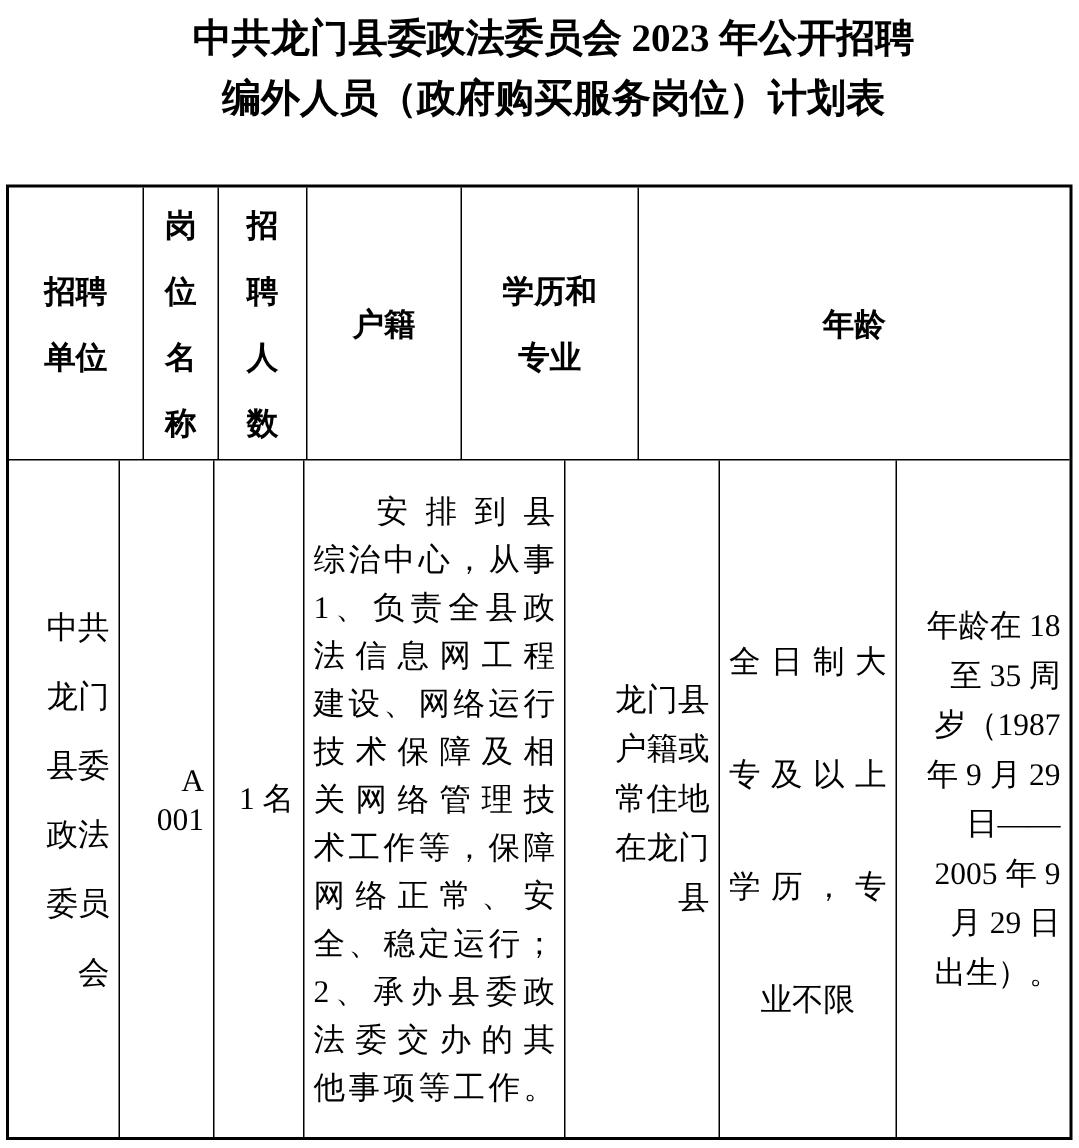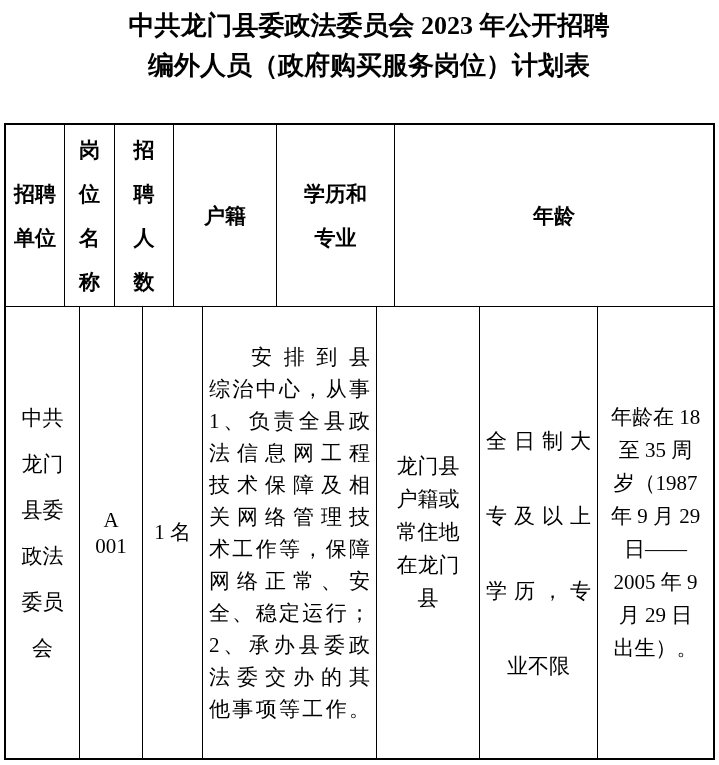--- a/index.html
+++ b/index.html
@@ -25,27 +25,27 @@
   .row { display:flex; width:100%; }
   .hrow { height:182px; border-bottom:1.5px solid #000; }
   .drow { flex:1; }
   .cell {
     border-right:1.5px solid #000;
     display:flex; flex-direction:column; justify-content:center;
     padding:0 6px; overflow:hidden;
   }
   .cell:last-child { border-right:none; flex:1; }
   
-  .h0{width:59px}.h1{width:50px}.h2{width:59px}.h3{width:183px}.h4{width:103px}.h5{width:118px}
+  .h0{width:90px}.h1{width:50px}.h2{width:59px}.h3{width:183px}.h4{width:103px}.h5{width:118px}
   
   .d0{width:74px}.d1{width:63px}.d2{width:60px}.d3{width:174px}.d4{width:103px}.d5{width:118px}
   .hrow .cell { font-weight:bold; font-size:21px; }
   .hrow .line { line-height:44px; text-align:center; }
   .drow .cell { font-size:21px; }
-  .drow .line { line-height:33px; text-align:center; }
+  .drow .line { line-height:33px; text-align:right; }
   .c-unit .line { line-height:46px; }
   .c-code .line { line-height:26px; }
   .c-duty .line {
     line-height:32px;
     text-align:justify; text-align-last:justify;
   }
   .c-duty .line:first-child { text-indent:2em; }
   .c-edu .line { text-align:justify; text-align-last:justify;margin-top:42px; }
   .c-edu .line:last-child { text-align-last:center; }
 </style>
@@ -103,20 +103,21 @@
           <div class="line">001</div>
         </div>
       <div class="cell d2 c-count">
           <div class="line">1 名</div>
         </div>
       <div class="cell d3 c-duty">
           <div class="line">安排到县</div>
           <div class="line">综治中心，从事</div>
           <div class="line">1、负责全县政</div>
           <div class="line">法信息网工程</div>
+          <div class="line">建设、网络运行</div>
           <div class="line">技术保障及相</div>
           <div class="line">关网络管理技</div>
           <div class="line">术工作等，保障</div>
           <div class="line">网络正常、安</div>
           <div class="line">全、稳定运行；</div>
           <div class="line">2、承办县委政</div>
           <div class="line">法委交办的其</div>
           <div class="line">他事项等工作。</div>
         </div>
       <div class="cell d4 c-house">

